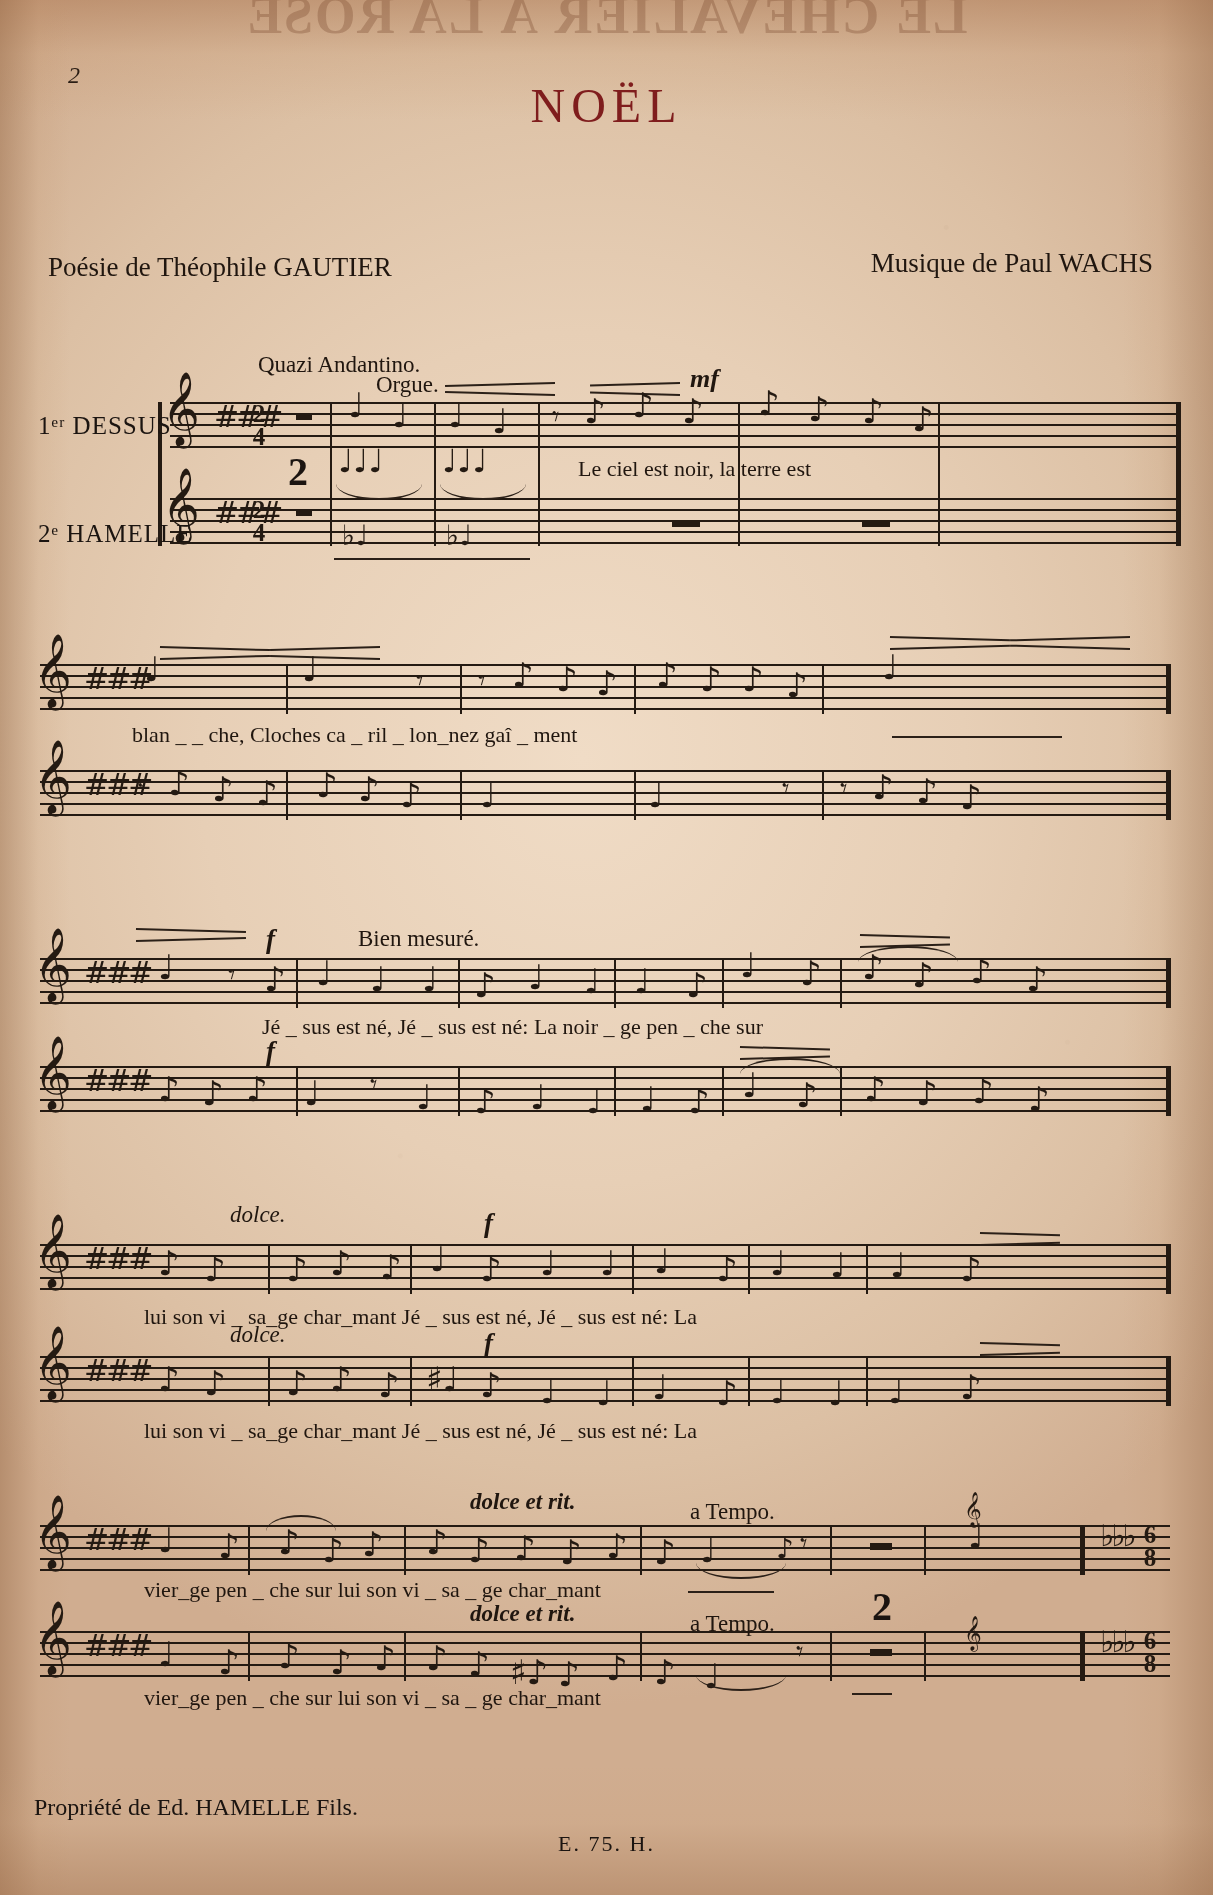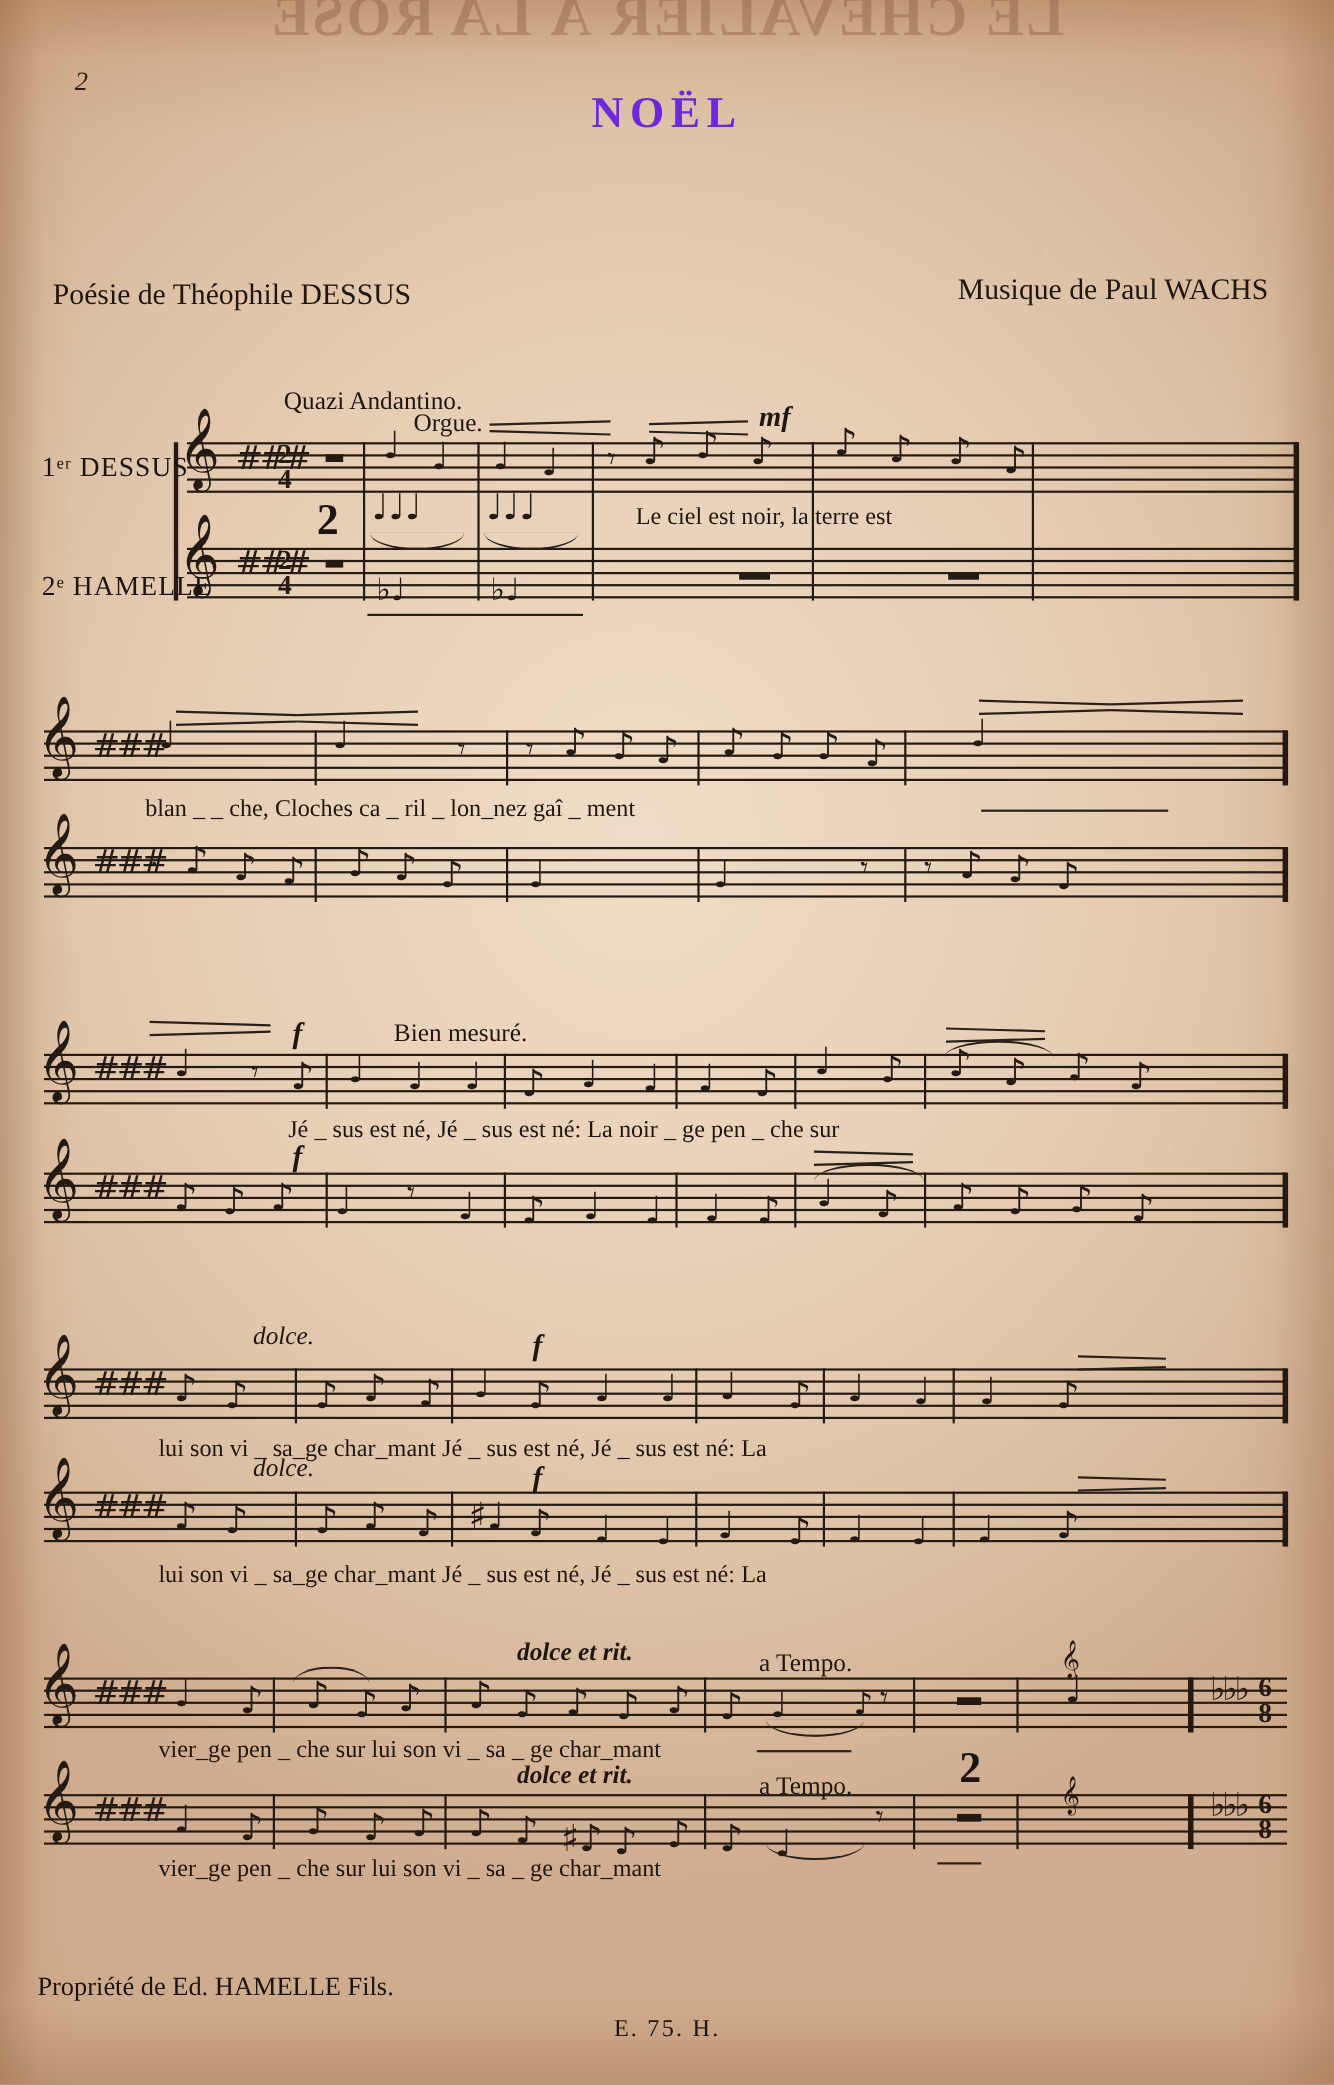--- a/index.html
+++ b/index.html
@@ -82,24 +82,23 @@
     font-size: 24px;
     font-style: italic;
     color: #2a1d14;
   }
   .title {
     position: absolute;
     top: 78px;
     left: 0;
     width: 1213px;
     text-align: center;
-    font-size: 40px;
+    font-size: 48px;
     letter-spacing: 6px;
-    color: #6d28d9;
-    font-weight: bold;
+    color: #7f1d1d;
   }
   .credit-left {
     position: absolute;
     left: 48px;
     top: 252px;
     font-size: 27px;
     color: #20160f;
   }
   .credit-right {
     position: absolute;
@@ -273,21 +272,21 @@
   <div class="paper-tint-left"></div>
   <div class="paper-tint-right"></div>
   <div class="paper-tint-bottom"></div>
   <div class="bleed-through">LE CHEVALIER À LA ROSE</div>
 
   <div class="content">
 
     <div class="page-number">2</div>
     <div class="title">NOËL</div>
 
-    <div class="credit-left">Poésie de Théophile DESSUS</div>
+    <div class="credit-left">Poésie de Théophile GAUTIER</div>
     <div class="credit-right">Musique de Paul WACHS</div>
 
     <div class="system" style="left:170px; top:380px; width:1010px; height:240px;">
 
       <div class="mark" style="left:88px; top:-28px;">Quazi Andantino.</div>
       <div class="mark" style="left:206px; top:-8px;">Orgue.</div>
       <div class="mark dyn" style="left:520px; top:-16px; font-size:26px;">mf</div>
       <div class="hair dim" style="left:275px; top:2px; width:110px;"></div>
       <div class="hair dim" style="left:420px; top:2px; width:90px;"></div>
 

